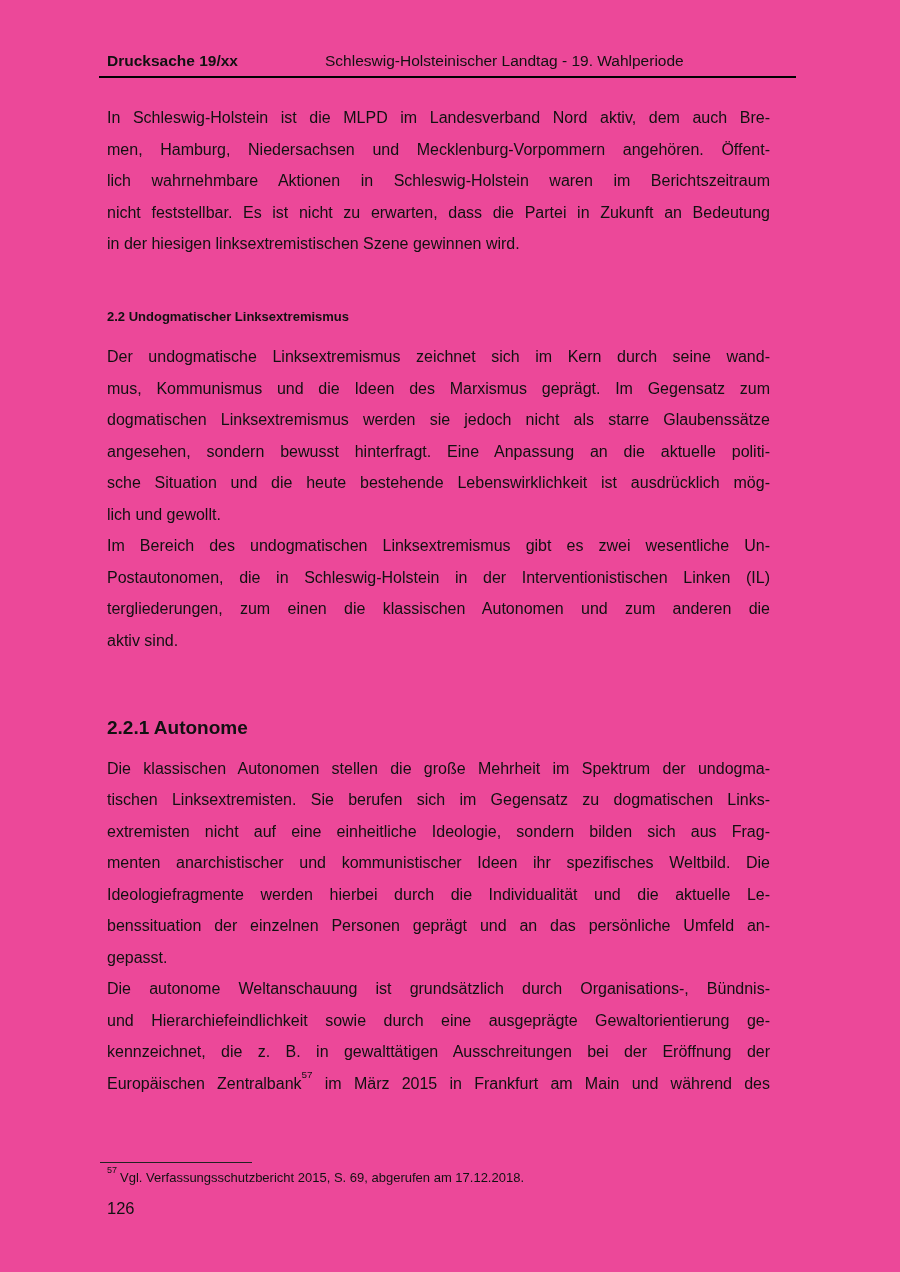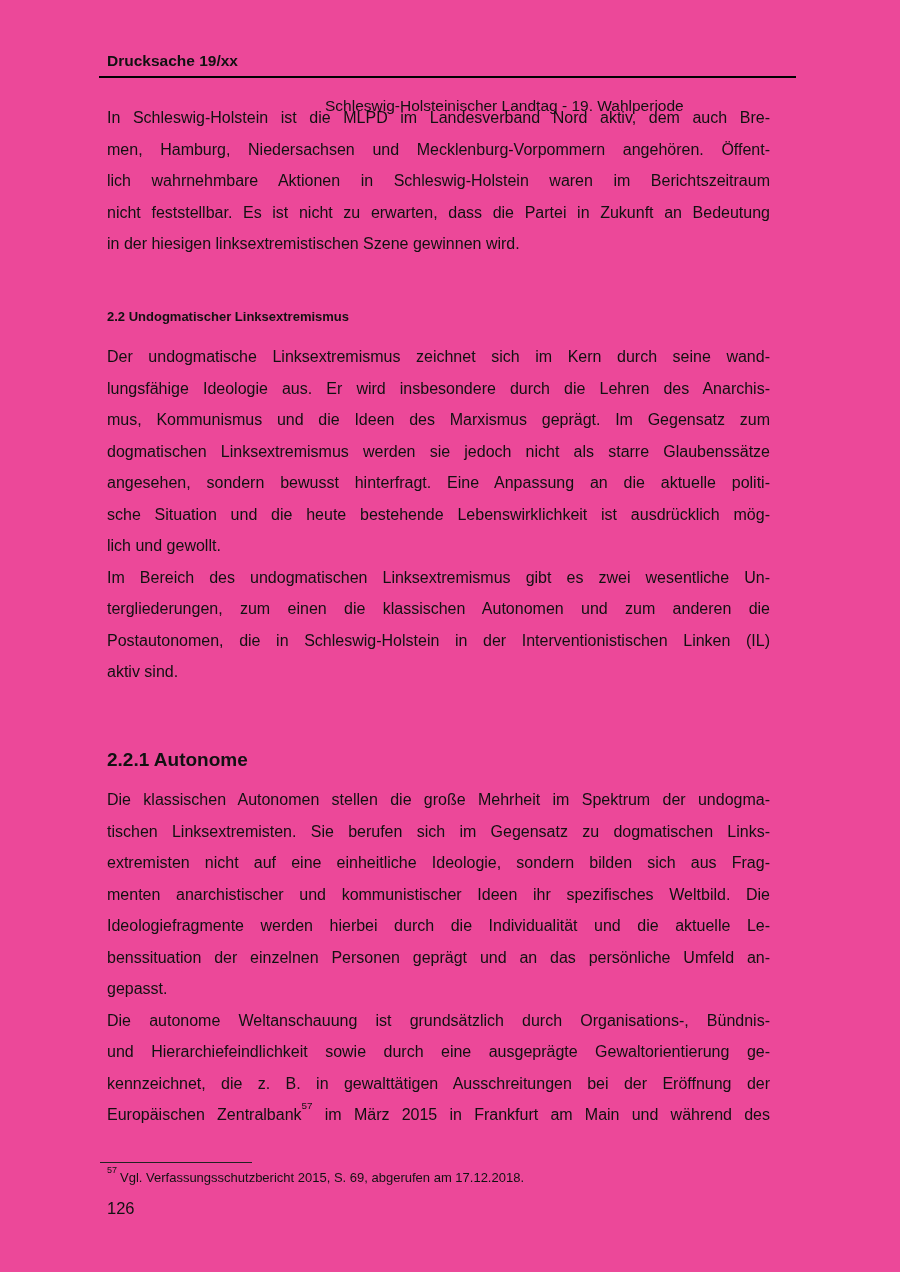--- a/index.html
+++ b/index.html
@@ -27,21 +27,20 @@
     font-weight: bold;
     white-space: nowrap;
   }
   .header-title {
     position: absolute;
     left: 325px;
     top: 51px;
     font-size: 15.5px;
     line-height: 20px;
     white-space: nowrap;
-    margin-top: 45px;
   }
   .header-rule {
     position: absolute;
     left: 99px;
     top: 76px;
     width: 697px;
     height: 0;
     border-top: 2px solid #000000;
   }
 
@@ -133,32 +132,31 @@
         <div class="tline">men, Hamburg, Niedersachsen und Mecklenburg-Vorpommern angehören. Öffent-</div>
         <div class="tline">lich wahrnehmbare Aktionen in Schleswig-Holstein waren im Berichtszeitraum</div>
         <div class="tline">nicht feststellbar. Es ist nicht zu erwarten, dass die Partei in Zukunft an Bedeutung</div>
         <div class="tline tline-end">in der hiesigen linksextremistischen Szene gewinnen wird.</div>
       </div>
 
     <h2 class="h-sec">2.2 Undogmatischer Linksextremismus</h2>
 
     <div class="para p2">
         <div class="tline">Der undogmatische Linksextremismus zeichnet sich im Kern durch seine wand-</div>
-        <div class="tline">lungsfähige Ideologie aus. Er wird insbesondere durch die Lehren des Anarchis-</div>
         <div class="tline">mus, Kommunismus und die Ideen des Marxismus geprägt. Im Gegensatz zum</div>
         <div class="tline">dogmatischen Linksextremismus werden sie jedoch nicht als starre Glaubenssätze</div>
         <div class="tline">angesehen, sondern bewusst hinterfragt. Eine Anpassung an die aktuelle politi-</div>
         <div class="tline">sche Situation und die heute bestehende Lebenswirklichkeit ist ausdrücklich mög-</div>
         <div class="tline tline-end">lich und gewollt.</div>
       </div>
 
     <div class="para p3">
         <div class="tline">Im Bereich des undogmatischen Linksextremismus gibt es zwei wesentliche Un-</div>
+        <div class="tline">Postautonomen, die in Schleswig-Holstein in der Interventionistischen Linken (IL)</div>
         <div class="tline">tergliederungen, zum einen die klassischen Autonomen und zum anderen die</div>
-        <div class="tline">Postautonomen, die in Schleswig-Holstein in der Interventionistischen Linken (IL)</div>
         <div class="tline tline-end">aktiv sind.</div>
       </div>
 
     <h2 class="h-sub">2.2.1 Autonome</h2>
 
     <div class="para p4">
         <div class="tline">Die klassischen Autonomen stellen die große Mehrheit im Spektrum der undogma-</div>
         <div class="tline">tischen Linksextremisten. Sie berufen sich im Gegensatz zu dogmatischen Links-</div>
         <div class="tline">extremisten nicht auf eine einheitliche Ideologie, sondern bilden sich aus Frag-</div>
         <div class="tline">menten anarchistischer und kommunistischer Ideen ihr spezifisches Weltbild. Die</div>

